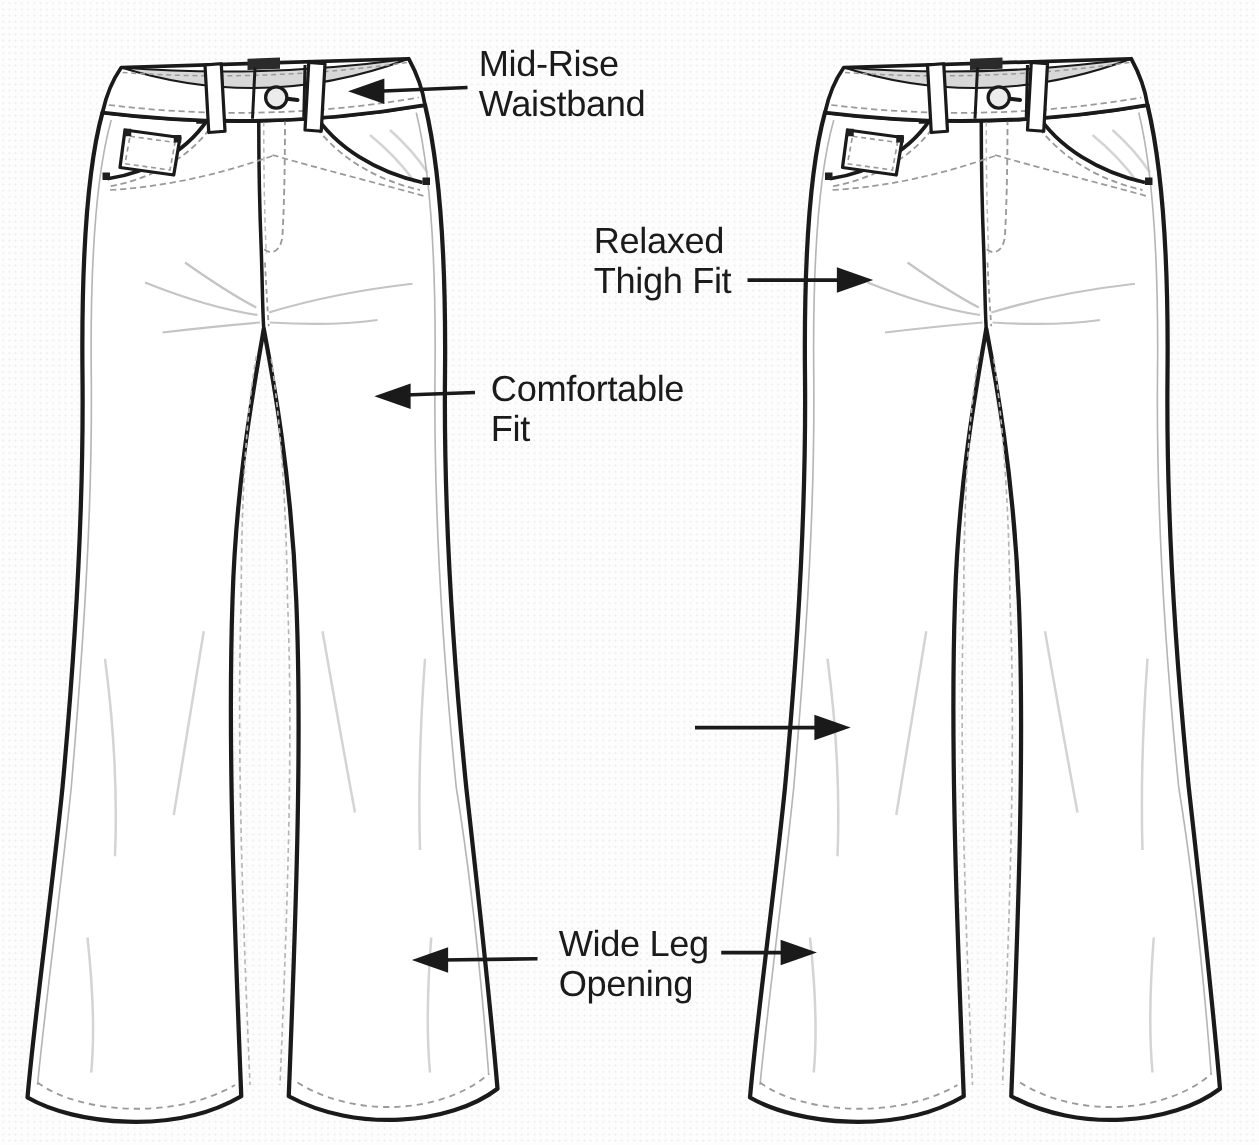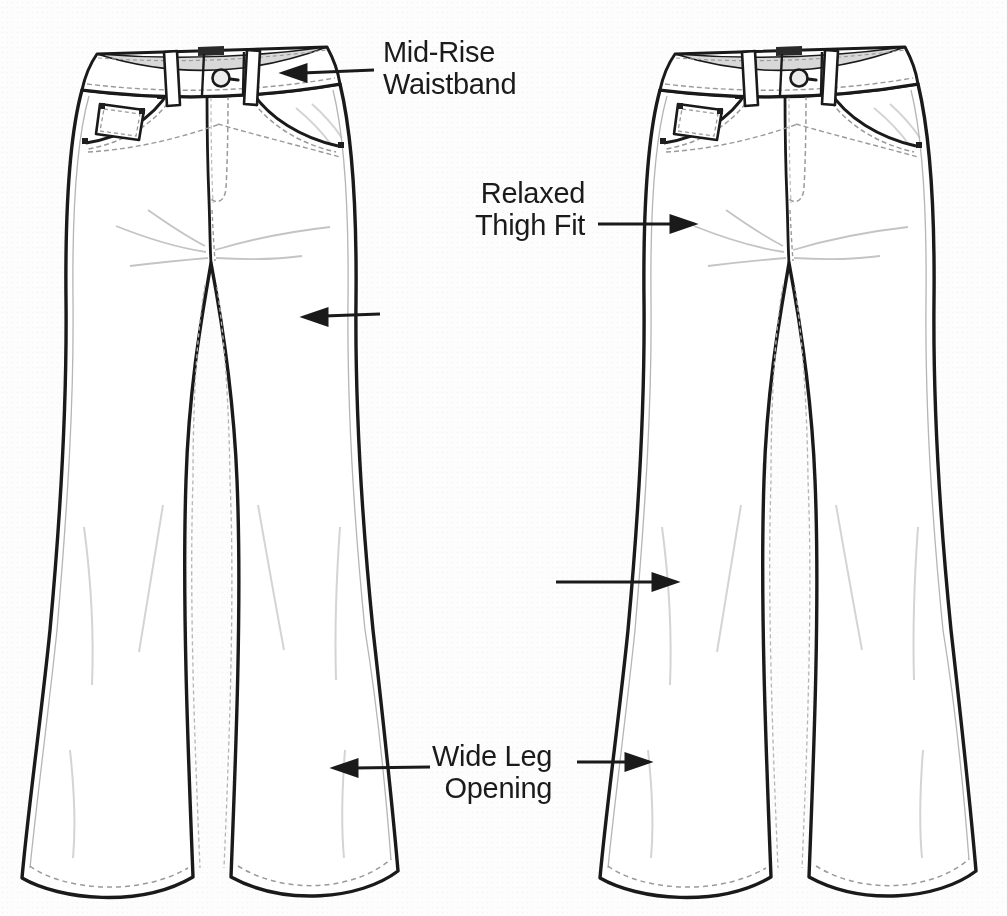--- a/index.html
+++ b/index.html
@@ -16,21 +16,21 @@
   .canvas > svg{position:absolute;left:0;top:0;}
   .label{
     position:absolute;
     font-size:29px;
     line-height:1.12;
     letter-spacing:-0.3px;
     color:#1b1b1b;
     white-space:pre-line;
     font-weight:400;
   }
-  .label.centered{transform:translateX(-50%);text-align:right;}
+  .label.centered{transform:translateX(-50%);text-align:left;}
 </style>
 </head>
 <body>
 
 <div class="canvas">
 
   <svg width="1007" height="916" viewBox="0 0 1007 916">
     <defs>
       <g id="jean">
 
@@ -158,17 +158,19 @@
       </g>
     </g>
   </svg>
 
   <div class="label" style="left:383px; top:36px;">Mid-Rise
 Waistband</div>
 
   <div class="label centered" style="left:530px; top:177px;">Relaxed
 Thigh Fit</div>
 
+  <div class="label centered" style="left:470px; top:296px;">Comfortable
+Fit</div>
 
 
-  <div class="label centered" style="left:492px; top:740px;">Wide Leg
+  <div class="label centered" style="left:507px; top:740px;">Wide Leg
 Opening</div>
 </div>
 
 </body></html>

